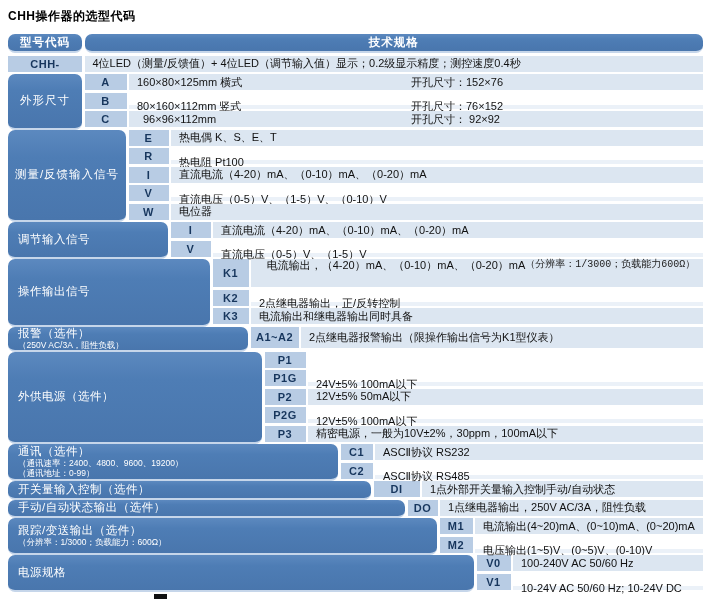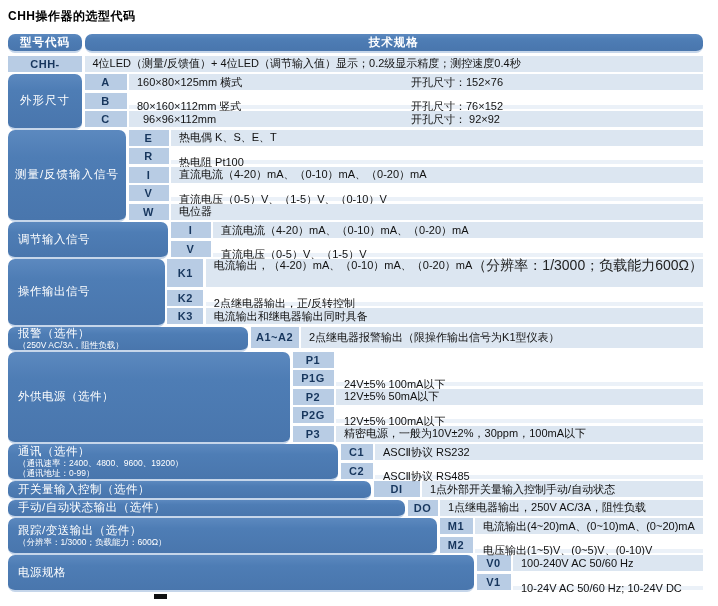--- a/index.html
+++ b/index.html
@@ -47,31 +47,31 @@
     display:flex;align-items:center;justify-content:center;
     font-size:11px;font-weight:600;color:#17365D;letter-spacing:0.5px;
     flex-shrink:0;
   }
   .code.w74{width:74px;}
   .spec{
     flex:1;display:flex;align-items:center;position:relative;
     font-size:11px;padding-left:8px;white-space:nowrap;color:#111;
   }
   .spec.twoline{flex-direction:row;align-items:flex-start;justify-content:center;line-height:12px;}
-  .spec .sub{font-size:14px;color:#222;}
+  .spec .sub{font-size:10px;color:#222;font-family:Liberation Mono, monospace;}
   .spec .hole{position:absolute;left:282px;top:0;height:100%;display:flex;align-items:center;}
   .shade-d{background:var(--row-dark);}
   .shade-l{background:var(--row-light);margin-top:12px;}
   
   .s2 .cat{width:74px}  .s2 .code{width:42px}
   .s3 .cat{width:118px} .s3 .code{width:40px}
   .s4 .cat{width:160px} .s4 .code{width:40px}
   .s5 .cat{width:202px} .s5 .code{width:36px}
   .s6 .cat{width:240px} .s6 .code{width:48px}
-  .s7 .cat{width:282px} .s7 .code{width:41px}
+  .s7 .cat{width:254px} .s7 .code{width:41px}
   .s8 .cat{width:330px} .s8 .code{width:32px}
   .s9 .cat{width:363px} .s9 .code{width:46px}
   .s10 .cat{width:397px}.s10 .code{width:30px}
   .s11 .cat{width:429px}.s11 .code{width:33px}
   .s12 .cat{width:466px}.s12 .code{width:34px}
   .cutoff{width:13px;height:5px;background:#111;margin:2px 0 0 154px;}
 </style>
 </head>
 <body>
 

